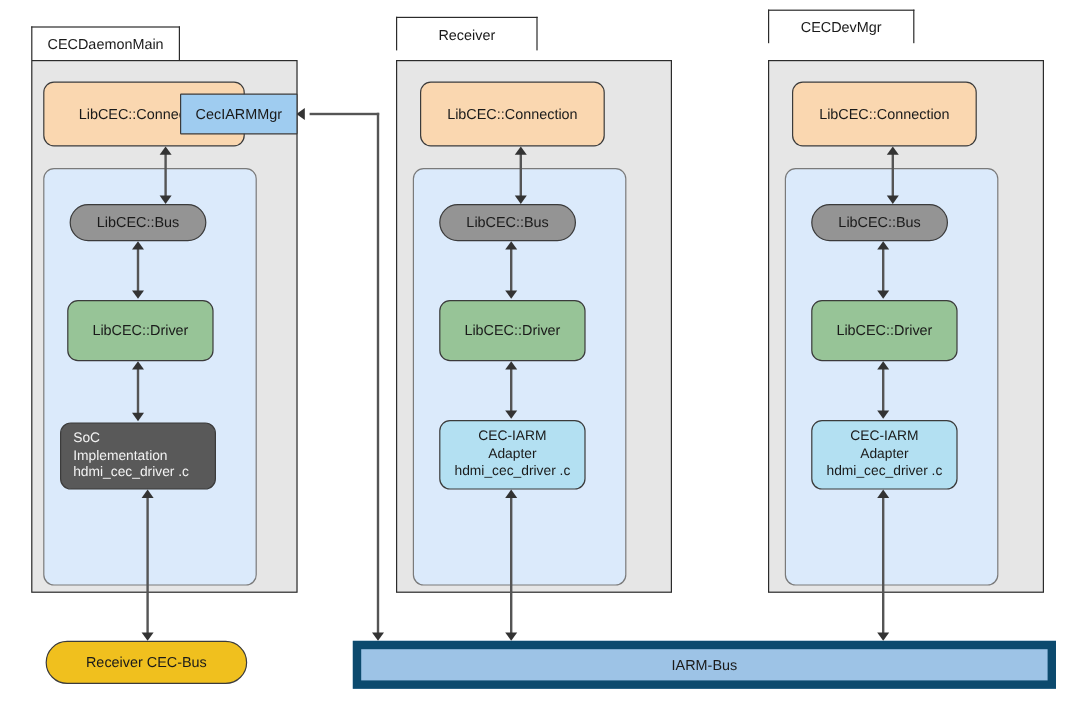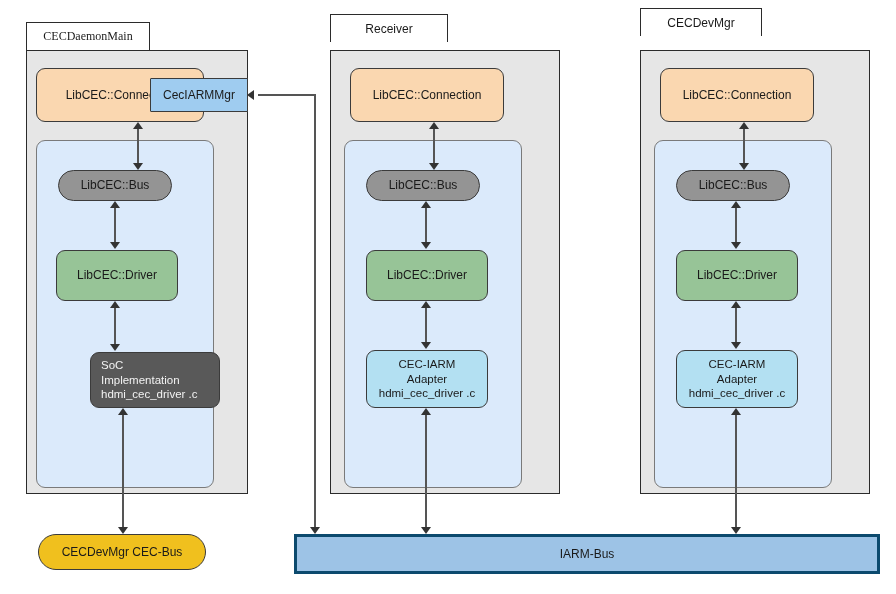--- a/index.html
+++ b/index.html
@@ -59,45 +59,44 @@
     white-space:pre-line;
   }
   .n-conn{background:#fad7b0;border-radius:9px;}
   .n-iarmmgr{background:#9fccf0;border-radius:1px;border-color:#3b3b3b;z-index:7;}
   .n-bus{background:#949494;border-radius:18px;}
   .n-driver{background:#97c497;border-radius:9px;}
   .n-soc{
     background:#595959;color:#f2f2f2;border-radius:9px;
     justify-content:flex-start;text-align:left;padding-left:10px;
     font-size:11.5px;
-    margin-left:40px;
   }
   .n-adapter{background:#b3e0f2;border-radius:9px;font-size:11.5px;}
   .n-cecbus{background:#f0c01e;border-radius:26px;z-index:5;}
   .n-iarmbus{
-    background:#9dc3e6;border-radius:0;border:3px solid #0c4a6e;
+    background:#9dc3e6;border-radius:0;border:7px solid #0c4a6e;
     z-index:5;font-size:12px;text-align:center;
   }
 
   
   .ln{position:absolute;background:#555555;z-index:4;}
   .lv{width:1.6px;}
   .lh{height:1.6px;}
   .arw{position:absolute;width:0;height:0;z-index:6;}
   .arw-d{border-left:5px solid transparent;border-right:5px solid transparent;border-top:7px solid #333333;}
   .arw-u{border-left:5px solid transparent;border-right:5px solid transparent;border-bottom:7px solid #333333;}
   .arw-l{border-top:5px solid transparent;border-bottom:5px solid transparent;border-right:7px solid #333333;}
 </style>
 </head>
 <body>
 
 <div id="stage">
 
   <div class="pkg">
-    <div class="pkg-tab" style="left:26px;top:22px;width:124px;font-family:Liberation Serif, serif;">CECDaemonMain</div>
+    <div class="pkg-tab" style="left:26px;top:22px;width:124px;">CECDaemonMain</div>
     <div class="pkg-body" style="left:26px;top:50px;width:222px;height:444px;"></div>
 
     <div class="stack" style="left:36px;top:140px;width:178px;height:348px;"></div>
 
     <div class="node n-conn" style="left:36px;top:68px;width:168px;height:54px;">LibCEC::Connection</div>
 
     <div class="node n-iarmmgr" style="left:150px;top:78px;width:98px;height:34px;">CecIARMMgr</div>
 
     <div class="node n-bus" style="left:58px;top:170px;width:114px;height:31px;">LibCEC::Bus</div>
 
@@ -188,17 +187,17 @@
     <div class="ln lv" style="left:735px;top:414px;height:116px;"></div>
     <div class="arw arw-u" style="left:731px;top:408px;"></div>
     <div class="arw arw-d" style="left:731px;top:527px;"></div>
   </div>
 
   <div class="ln lh" style="left:258px;top:94px;width:58px;"></div>
   <div class="ln lv" style="left:314px;top:94px;height:437px;"></div>
   <div class="arw arw-l" style="left:247px;top:90px;"></div>
   <div class="arw arw-d" style="left:310px;top:527px;"></div>
 
-  <div class="node n-cecbus" style="left:38px;top:534px;width:168px;height:36px;">CECDevMgr CEC-Bus</div>
+  <div class="node n-cecbus" style="left:38px;top:534px;width:168px;height:36px;">Receiver CEC-Bus</div>
 
   <div class="node n-iarmbus" style="left:294px;top:534px;width:586px;height:40px;">IARM-Bus</div>
 
 </div>
 
 </body></html>

